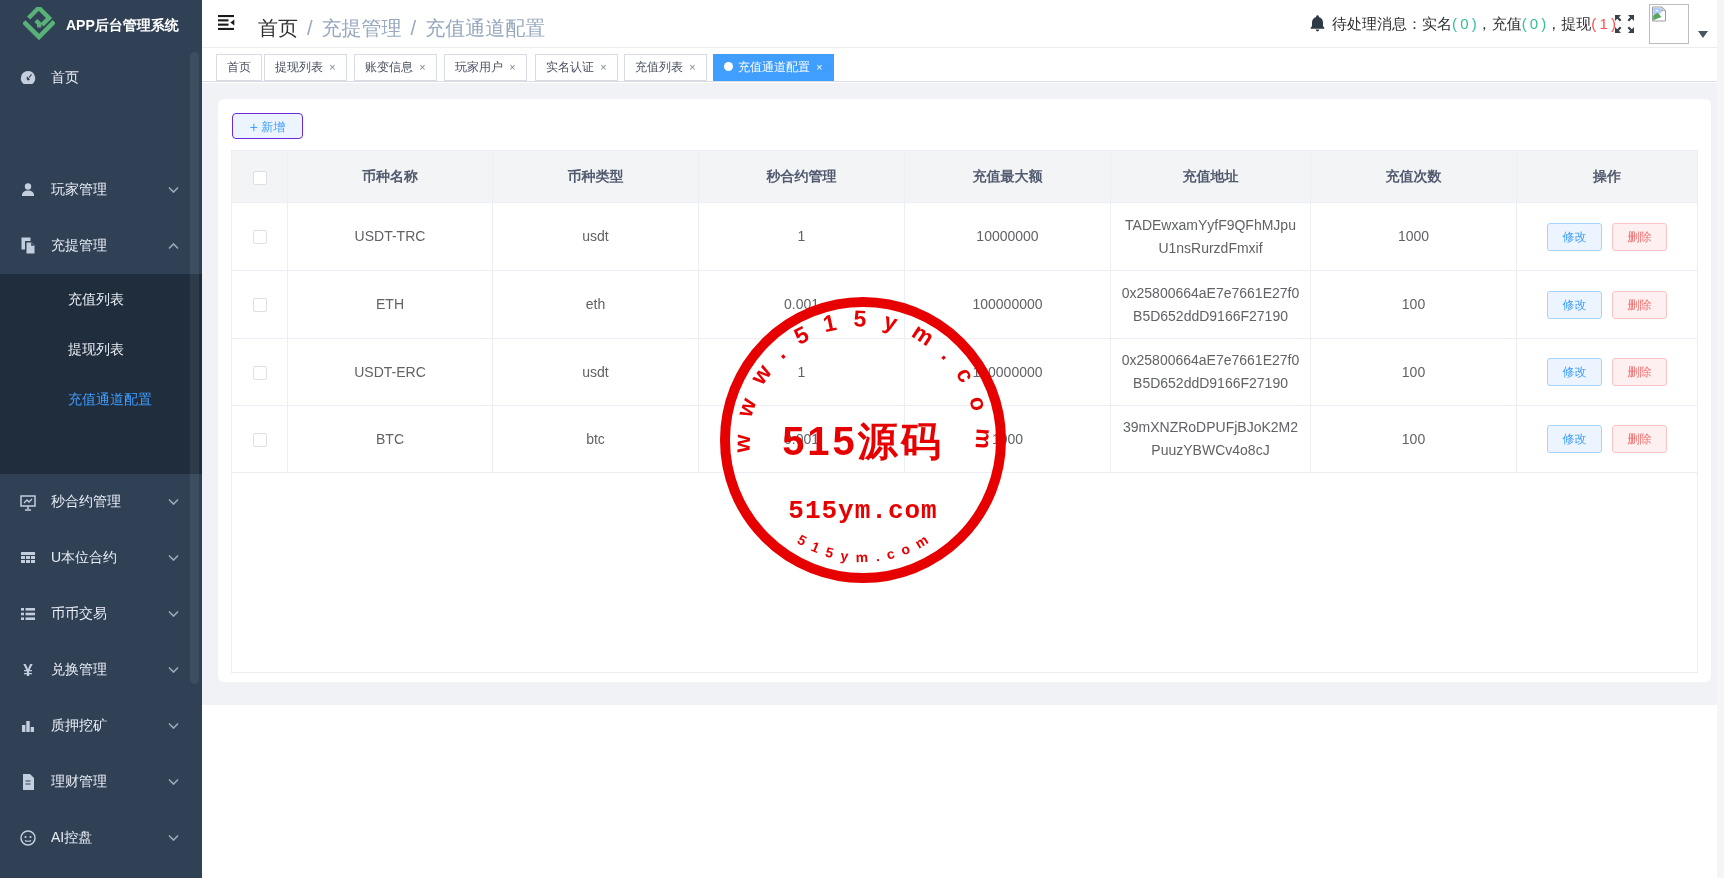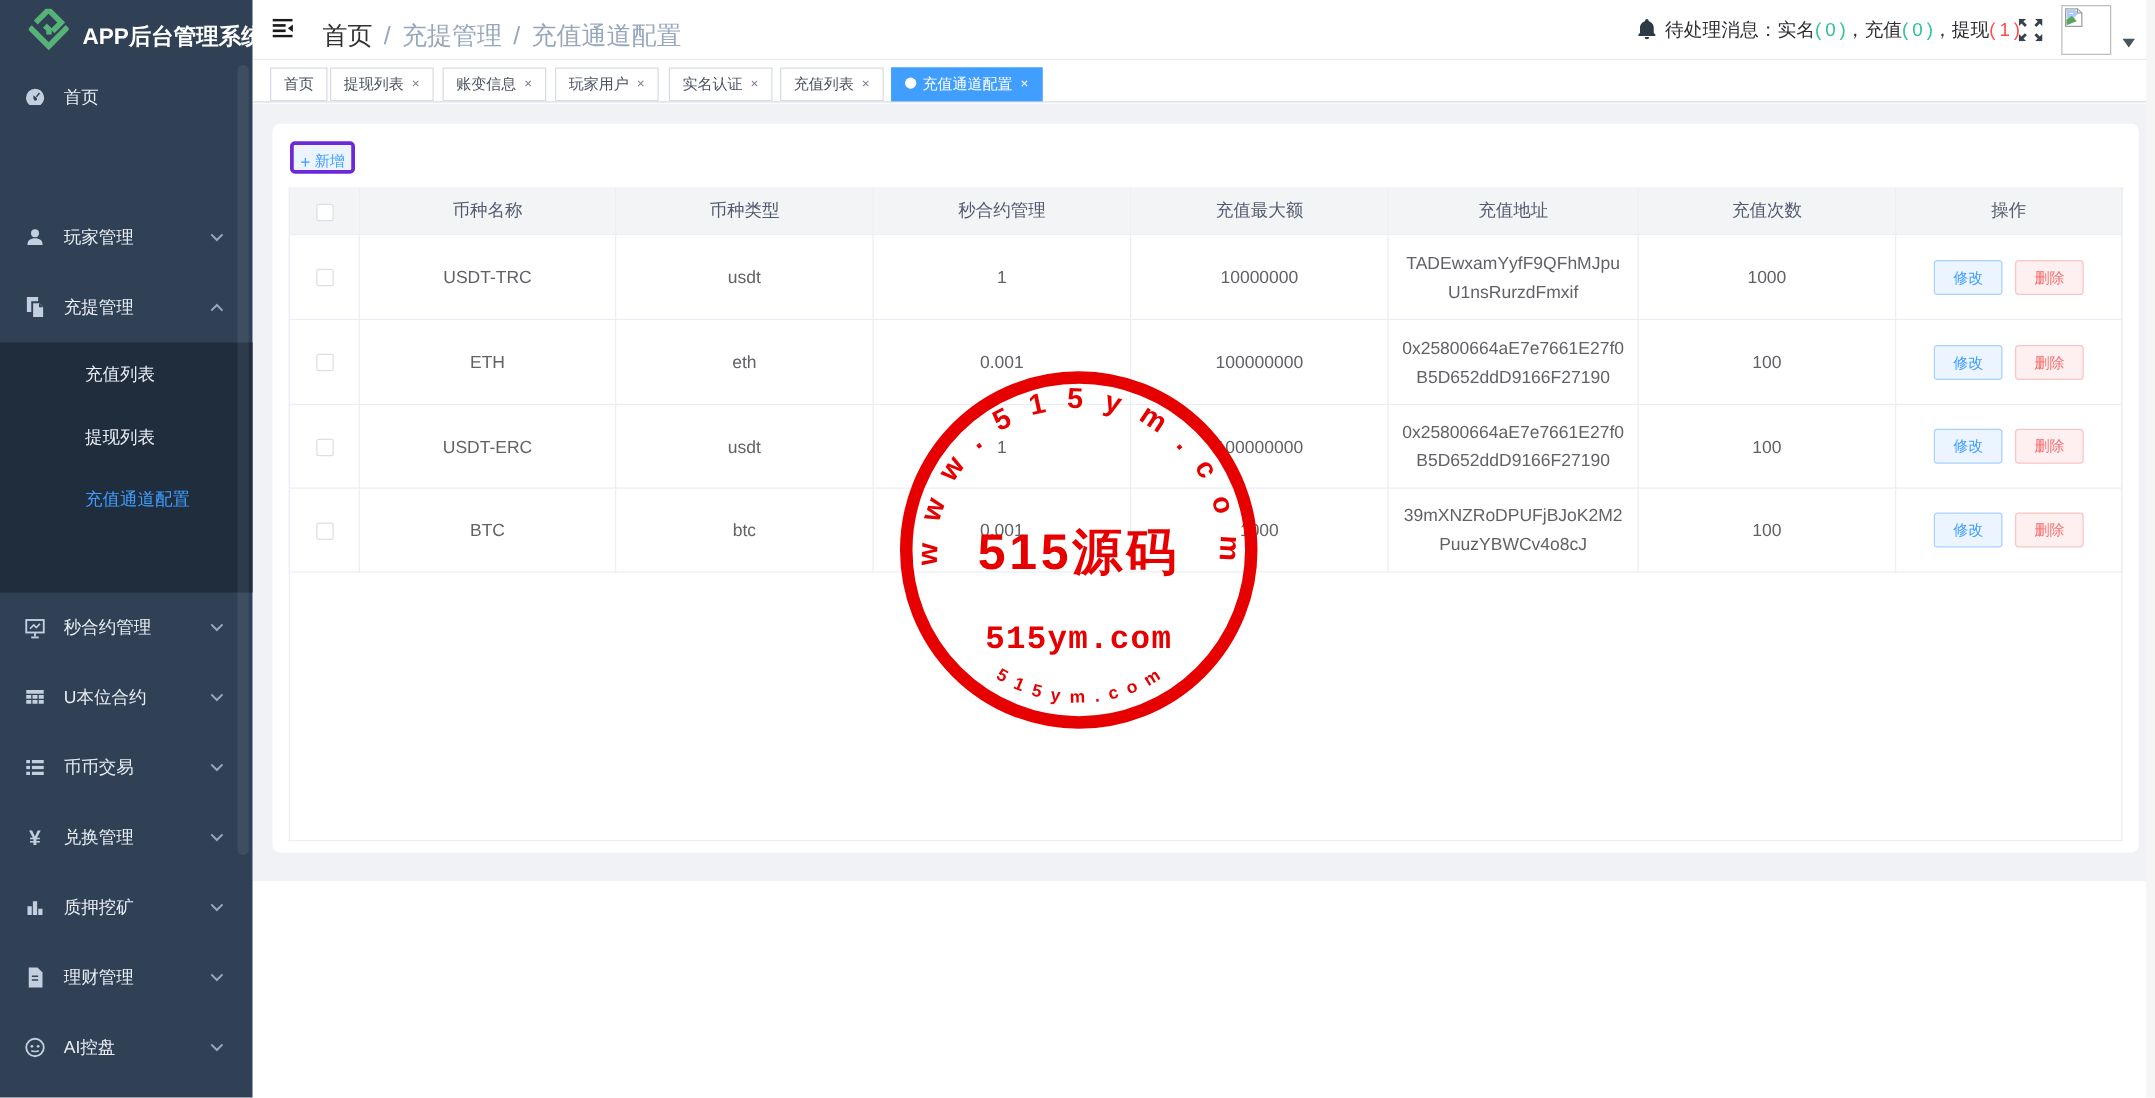--- a/index.html
+++ b/index.html
@@ -4,21 +4,21 @@
 <style>
   * { margin:0; padding:0; box-sizing:border-box; }
   html,body { width:1724px; height:878px; overflow:hidden; background:#fff;
     font-family:"Liberation Sans", sans-serif; }
   .abs { position:absolute; }
 
   
   #sidebar { position:absolute; left:0; top:0; width:202px; height:878px; background:#304156; z-index:5; }
   #logo { position:absolute; left:0; top:0; width:202px; height:50px; }
   #logo svg { position:absolute; left:23px; top:9px; }
-  #logo .t { position:absolute; left:66px; top:17px; color:#fff; font-size:18px; font-weight:bold; white-space:nowrap; }
+  #logo .t { position:absolute; left:66px; top:17px; color:#fff; font-size:14px; font-weight:bold; white-space:nowrap; }
   .mi { position:absolute; left:0; width:202px; height:56px; color:#eaeef5; font-size:14px; }
   .mi .txt { position:absolute; left:51px; top:50%; transform:translateY(-50%); white-space:nowrap; }
   .mi svg.ic { position:absolute; left:19px; top:50%; transform:translateY(-50%); }
   .mi svg.ar { position:absolute; left:168px; top:50%; transform:translateY(-50%); }
   #submenu { position:absolute; left:0; top:274px; width:202px; height:200px; background:#1f2d3d; }
   .smi { position:absolute; left:68px; width:134px; height:50px; line-height:50px; color:#eaeef5; font-size:14px; }
   .smi.act { color:#409eff; }
   #sthumb { position:absolute; left:190px; top:52px; width:9px; height:632px; border-radius:5px; background:rgba(255,255,255,0.07); }
 
   
@@ -35,27 +35,27 @@
   .tag { position:absolute; top:54px; height:27px; line-height:25px; border:1px solid #d8dce5; background:#fff;
          color:#495060; font-size:12px; padding:0 10px; white-space:nowrap; }
   .tag .x { display:inline-block; margin-left:6px; color:#7b8292; font-size:12px; transform:scale(.9); }
   .tag.active { background:#409eff; border-color:#409eff; color:#fff; }
   .tag.active .x { color:#fff; }
   .tag.active .dot { display:inline-block; width:9px; height:9px; border-radius:50%; background:#fff; margin-right:5px; position:relative; top:0px; }
 
   
   #content { position:absolute; left:202px; top:83px; width:1522px; height:622px; background:#f0f2f5; }
   #card { position:absolute; left:218px; top:99px; width:1493px; height:583px; background:#fff; border-radius:6px; z-index:2; }
-  #addbtn { position:absolute; left:232px; top:113px; width:52px; height:26px; background:#ecf5ff; border:3px solid #6d28d9;
+  #addbtn { position:absolute; left:232px; top:113px; width:71px; height:26px; background:#ecf5ff; border:1px solid #6d28d9;
             border-radius:4px; color:#409eff; font-size:12px; text-align:center; line-height:24px; z-index:3; }
   #tablewrap { position:absolute; left:231px; top:150px; width:1467px; height:523px;
                border-left:1px solid #ebeef5; border-right:1px solid #ebeef5; border-bottom:1px solid #ebeef5; z-index:3; }
   table { border-collapse:collapse; table-layout:fixed; width:1466px; margin-left:-1px; }
   th, td { border:1px solid #ebeef5; text-align:center; font-size:14px; color:#606266; padding:0; }
-  th { height:37px; background:#f3f4f6; color:#515a6e; font-weight:normal; }
+  th { height:52px; background:#f3f4f6; color:#515a6e; font-weight:bold; }
   td { height:68px; line-height:23px; }
   tr:nth-child(4) td, tr:nth-child(5) td { height:67px; }
   .cb { display:inline-block; width:14px; height:14px; border:1px solid #dcdfe6; border-radius:2px; background:#fff; vertical-align:middle; }
   .btn { display:inline-block; width:55px; height:28px; line-height:26px; border-radius:3px; font-size:12px; text-align:center; }
   .btn.edit { background:#ecf5ff; border:1px solid #a8d2fe; color:#409eff; margin-right:10px; }
   .btn.del  { background:#fef0f0; border:1px solid #fbc4c4; color:#f56c6c; }
 
   
   #rstrip { position:absolute; left:1717px; top:0; width:7px; height:878px; background:#f5f5f6; z-index:6; }
 

